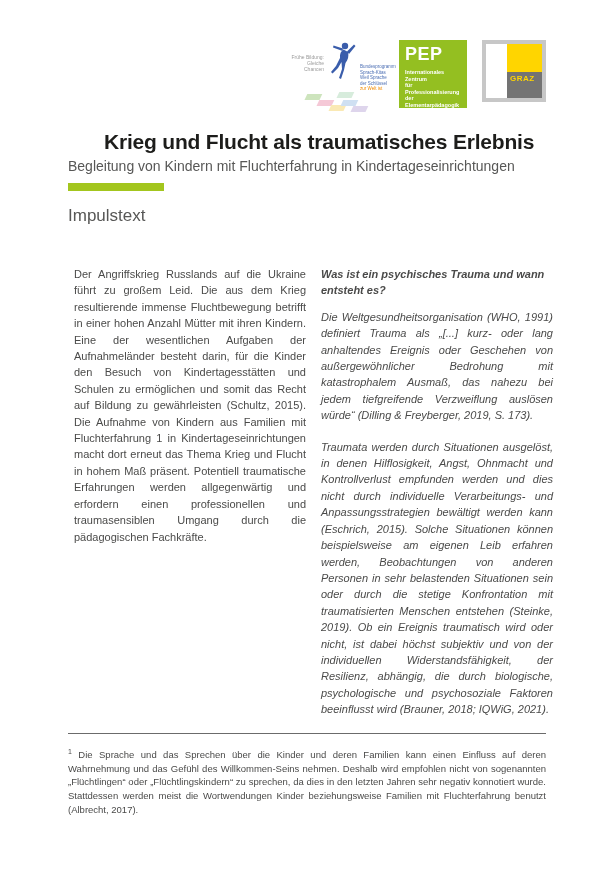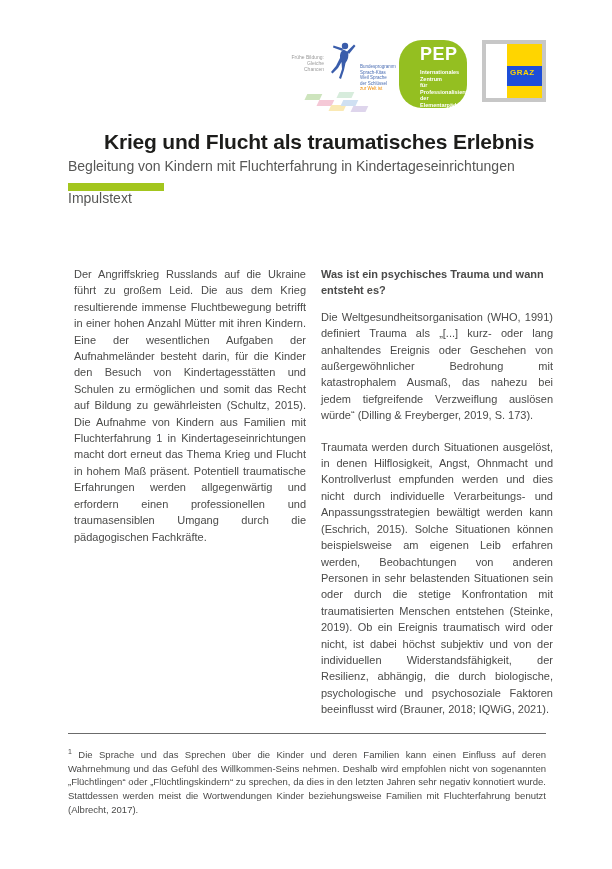--- a/index.html
+++ b/index.html
@@ -8,41 +8,41 @@
     font-family:"Liberation Sans", sans-serif;color:#4a4a49;
   }
   
   .logo-sk{position:absolute;left:288px;top:42px;width:104px;height:68px;}
   .sk-claim{position:absolute;left:0;top:12px;width:36px;font-size:5px;line-height:6px;color:#9a9a9a;text-align:right;}
   .sk-figure{position:absolute;left:40px;top:0;width:30px;height:50px;}
   .sk-program{position:absolute;left:72px;top:22px;width:34px;font-size:4.5px;line-height:5.5px;color:#4a6db3;}
   .sk-accent{color:#f18a00;}
   .sk-stone{position:absolute;width:15px;height:5.5px;transform:skewX(-25deg);}
   
-  .logo-pep{position:absolute;left:399px;top:40px;width:68px;height:68px;background:#94bf21;box-sizing:border-box;padding:5px 21px;border-radius:23px;}
+  .logo-pep{position:absolute;left:399px;top:40px;width:68px;height:68px;background:#94bf21;box-sizing:border-box;padding:5px 6px;}
   .pep-acronym{font-size:18px;font-weight:bold;color:#ffffff;letter-spacing:0.5px;line-height:18px;}
   .pep-desc{margin-top:6px;font-size:5.5px;line-height:6.5px;font-weight:bold;color:#ffffff;}
   .pep-dash{margin-top:6px;width:13px;height:2.5px;background:#ffffff;}
   
   .logo-uni{position:absolute;left:482px;top:40px;width:64px;height:62px;background:#c7c7c7;}
   .uni-white{position:absolute;left:4px;top:4px;width:21px;height:54px;background:#ffffff;}
   .uni-yellow{position:absolute;left:25px;top:4px;width:35px;height:54px;background:#ffd500;}
   .uni-word{position:absolute;left:3px;bottom:13px;font-size:15px;line-height:13px;font-weight:bold;color:#1a1a1a;letter-spacing:-0.5px;text-decoration:underline;}
-  .uni-bar{position:absolute;left:0;bottom:12px;width:35px;height:20px;background:#1d4ed8;}
+  .uni-bar{position:absolute;left:0;bottom:0;width:35px;height:26px;background:#737373;}
   .uni-graz{position:absolute;left:3px;top:1.5px;font-size:8px;font-weight:bold;color:#ffd500;letter-spacing:0.5px;}
   
   .doc-title{position:absolute;left:68px;top:130px;width:500px;font-size:21px;font-weight:bold;color:#1d1d1b;letter-spacing:-0.2px;margin-left:36px;}
   .doc-subtitle{position:absolute;left:68px;top:158px;width:500px;font-size:14px;color:#575756;}
   
   .section-bar{position:absolute;left:68px;top:183px;width:96px;height:8px;background:#a3c61e;}
-  .section-label{position:absolute;left:68px;top:190px;font-size:14px;color:#575756;}
+  .section-label{position:absolute;left:68px;top:206px;font-size:17px;color:#575756;}
   
   .col{position:absolute;top:266px;width:232px;font-size:11px;line-height:16.4px;text-align:justify;color:#4a4a49;hyphens:auto;margin-left:6px;}
   .col-left{left:68px;}
-  .col-right{left:315px;}
+  .col-right{left:315px;font-style:italic;}
   .col p{margin:0 0 15px 0;}
   .col .col-heading{font-weight:bold;margin:0 0 10px 0;text-align:left;}
   
   .footnote-rule{position:absolute;left:68px;top:733px;width:478px;height:0;border-top:1px solid #6b6b6b;}
   .footnote{position:absolute;left:68px;top:745px;width:478px;font-size:9.5px;line-height:13.6px;text-align:justify;color:#4a4a49;}
   .footnote sup{font-size:7px;}
 </style>
 </head>
 <body>
 

